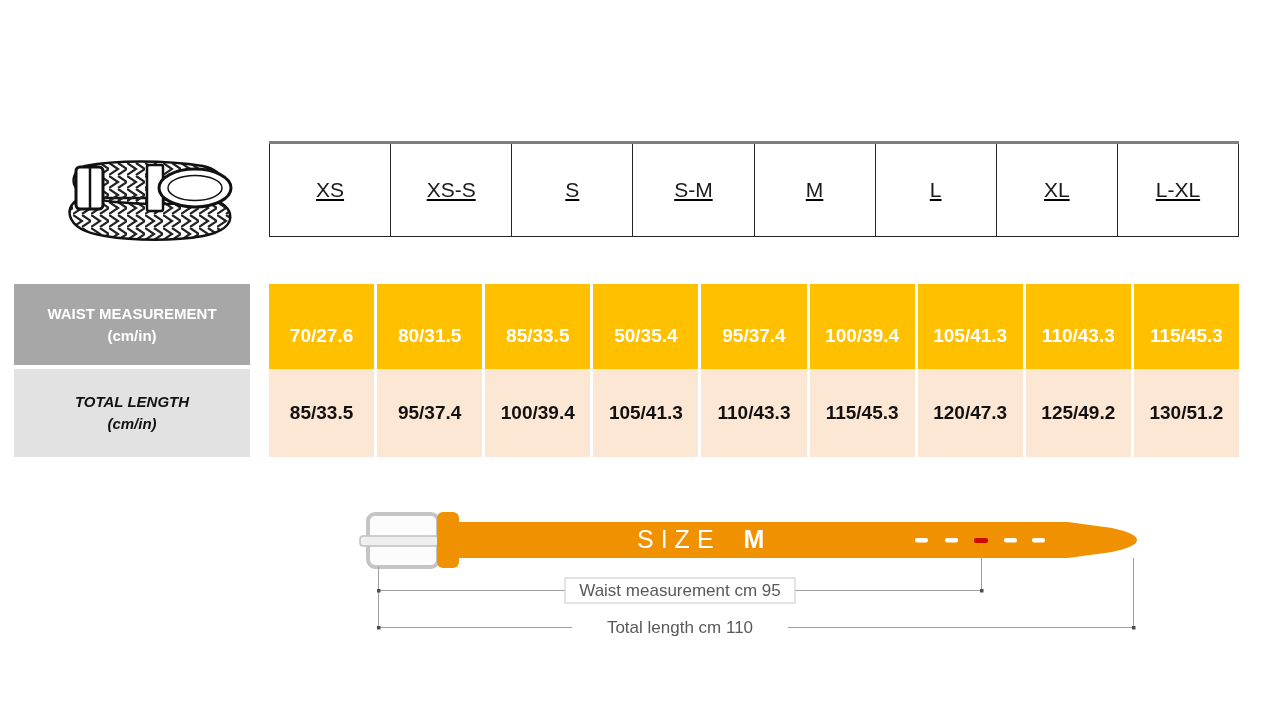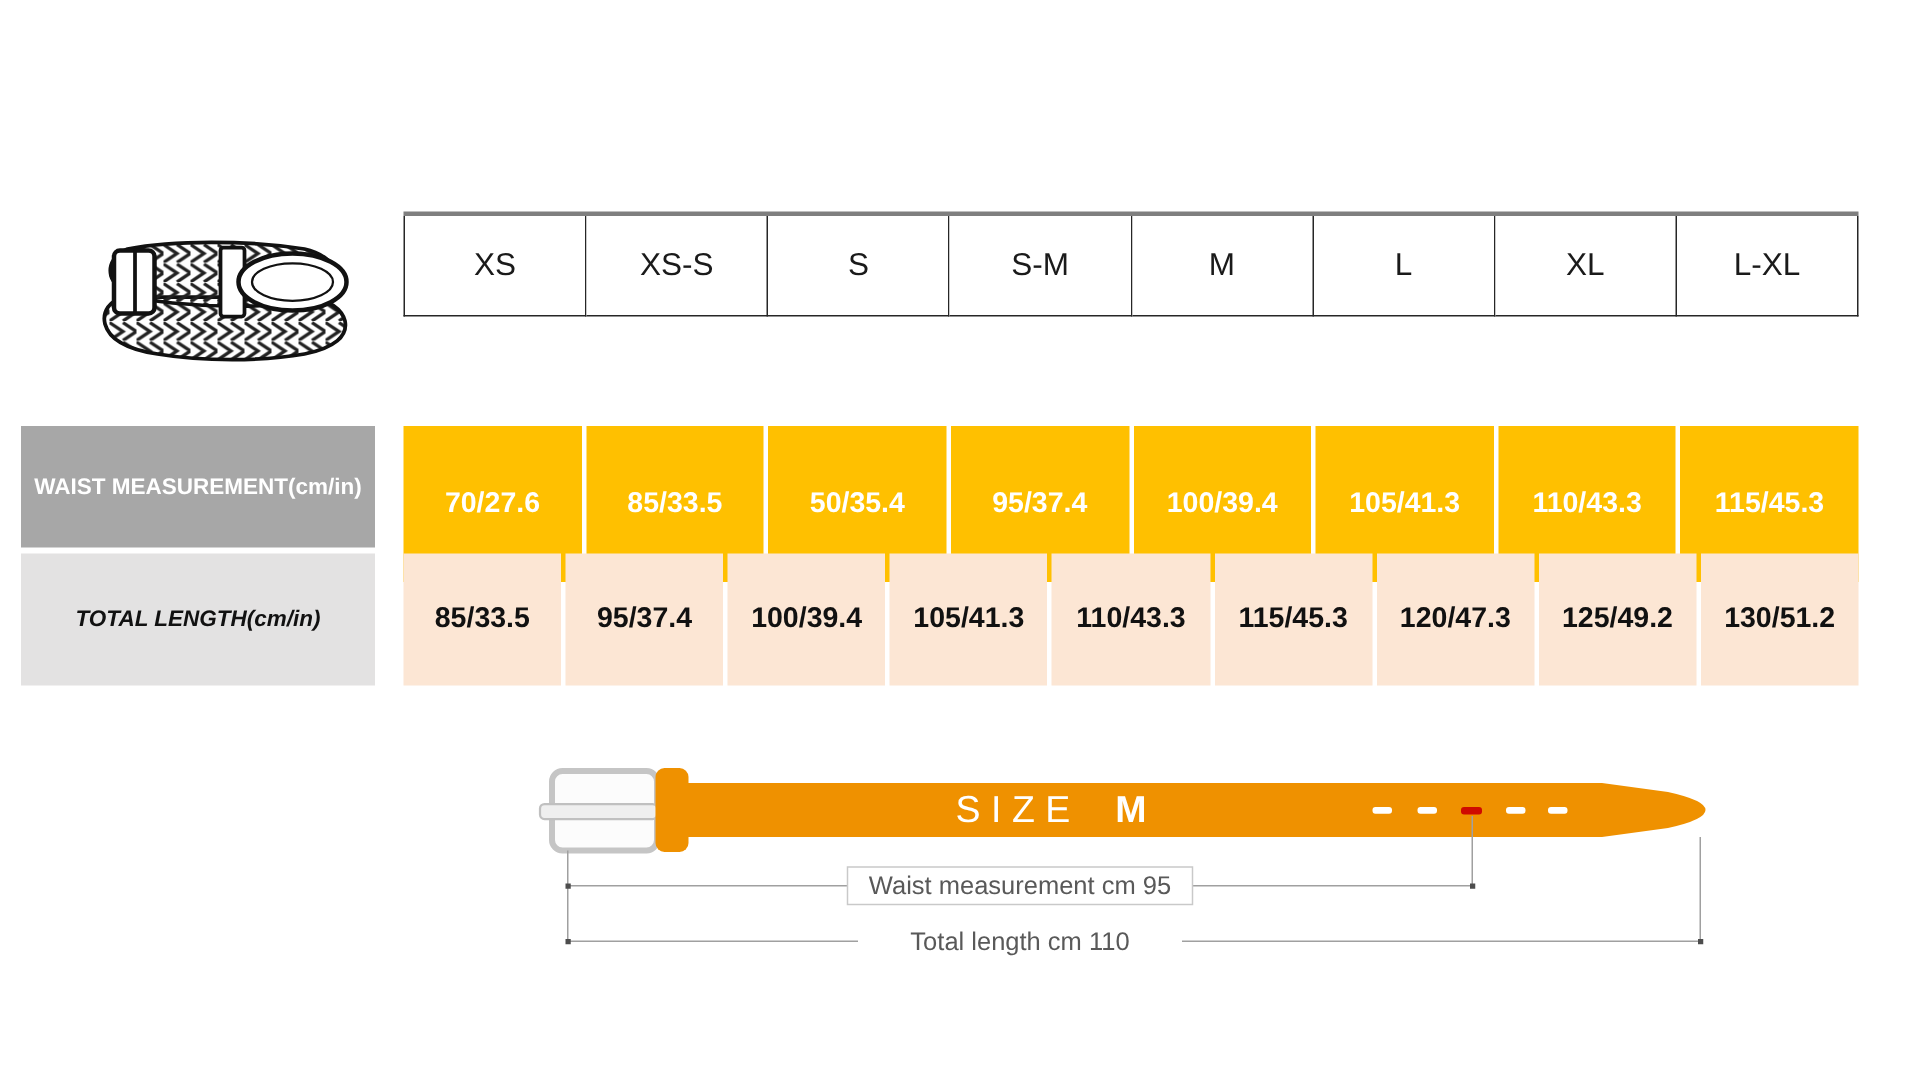--- a/index.html
+++ b/index.html
@@ -7,34 +7,34 @@
   body { font-family:"Liberation Sans", sans-serif; }
   .canvas {
     position:relative; width:1280px; height:720px; background:#fff; overflow:hidden;
   }
 
   
   .belt-drawing { position:absolute; left:55px; top:136px; width:185px; height:114px; }
 
   
   .size-header {
-    position:absolute; left:269px; top:141px; width:970px; height:70px;
-    display:flex; border-top:3px solid #7f7f7f;
+    position:absolute; left:269px; top:141px; width:970px; height:96px;
+    display:flex; border-top:3px solid #7f7f7f;text-decoration:underline;
   }
   .size-header .hcell {
     flex:1; display:flex; align-items:center; justify-content:center;
     border:1px solid #262626; border-top:none;
     font-size:21px; color:#1a1a1a; background:#fff;
   }
   .size-header .hcell + .hcell { border-left:none; }
 
   
   .row-label {
     position:absolute; left:14px; width:236px;
-    display:flex; flex-direction:row; align-items:center; justify-content:center;
+    display:flex; flex-direction:column; align-items:center; justify-content:center;
     font-weight:bold; font-size:15px; line-height:1.45; text-align:center;
   }
   .row-label.waist { top:284px; height:81px; background:var(--label_gray, #a7a7a7); color:#fff; }
   .row-label.length { top:369px; height:88px; background:var(--label_light, #e3e2e2); color:#111;font-style:italic; }
 
   
   .data-row {
     position:absolute; left:269px; width:970px; display:flex; gap:3px;
   }
   .data-row.waist { top:284px; height:104px; }
@@ -82,20 +82,21 @@
     <div class="hcell">L-XL</div>
   </div>
 
   <div class="row-label waist">
     <span>WAIST MEASUREMENT</span>
     <span>(cm/in)</span>
   </div>
 
   <div class="data-row waist">
     <div class="dcell">70/27.6</div>
+    <div class="dcell">80/31.5</div>
     <div class="dcell">85/33.5</div>
     <div class="dcell">50/35.4</div>
     <div class="dcell">95/37.4</div>
     <div class="dcell">100/39.4</div>
     <div class="dcell">105/41.3</div>
     <div class="dcell">110/43.3</div>
     <div class="dcell">115/45.3</div>
   </div>
 
   <div class="row-label length">

